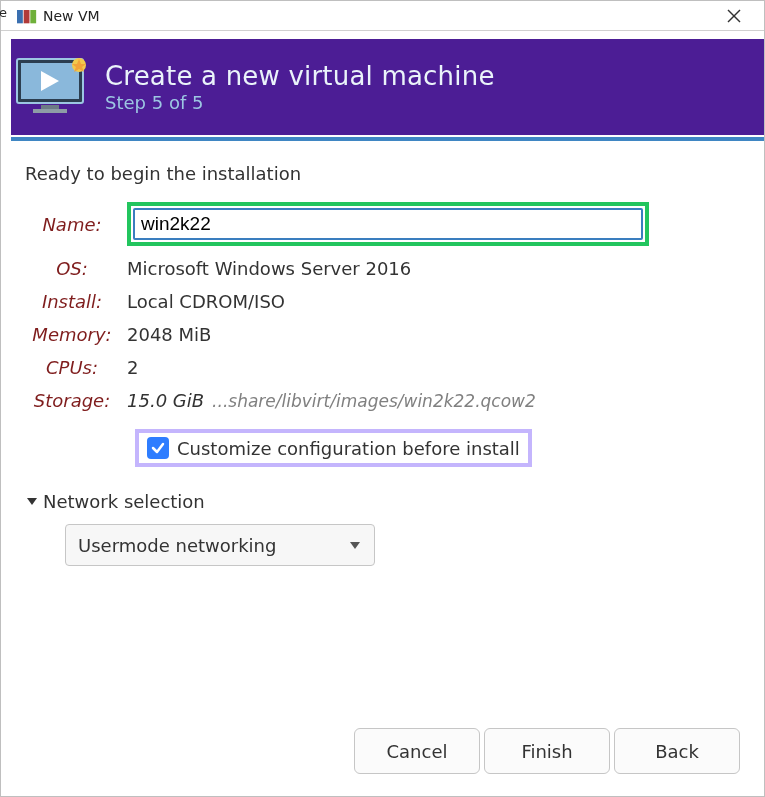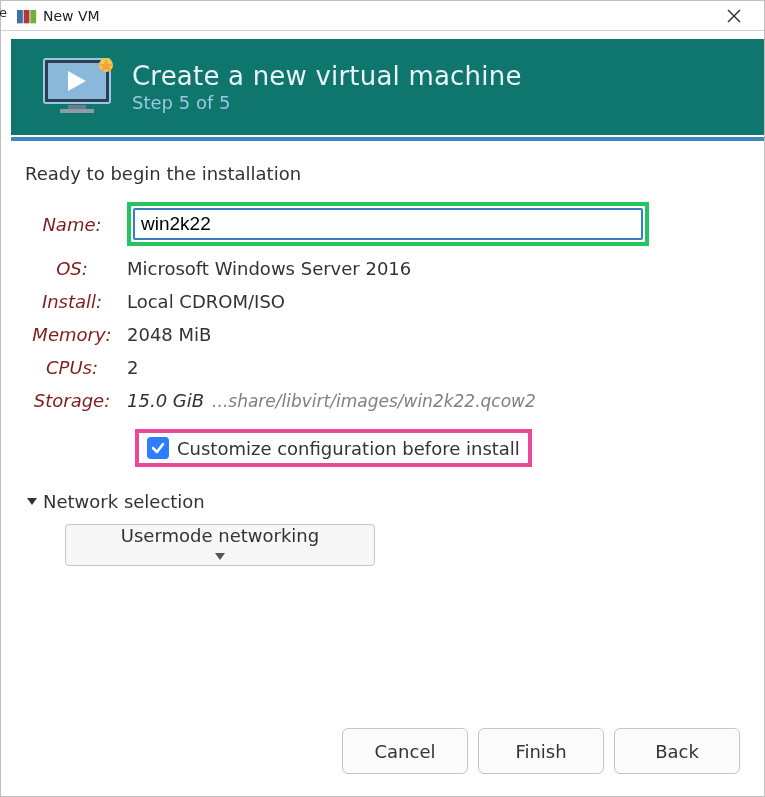--- a/index.html
+++ b/index.html
@@ -2,43 +2,43 @@
 <html><head>
 <meta charset="utf-8">
 <style>
   * { box-sizing: border-box; margin: 0; padding: 0; }
   html, body { width: 765px; height: 797px; font-family: "DejaVu Sans", "Segoe UI", sans-serif; background: #fff; color: #2e2e2e; }
   .window { width: 765px; height: 797px; border: 1px solid #bfbfbf; background: #fff; position: relative; }
   .titlebar { display: flex; align-items: center; height: 30px; padding: 0 16px; background: #fff; border-bottom: 1px solid #d0d0d0; }
   .titlebar .app-icon { width: 20px; height: 14px; margin-right: 6px; }
   .titlebar .title { font-size: 14px; color: #222; flex: 1; }
   .titlebar .close { width: 28px; height: 28px; display:flex; align-items:center; justify-content:center; cursor: default; }
-  .banner { display: flex; align-items: center; background: #0f766e; height: 96px; padding-left: 31px; margin-top: 8px; margin-left: 10px; margin-right: 0; }
+  .banner { display: flex; align-items: center; background: #4c1d95; height: 96px; padding-left: 4px; margin-top: 8px; margin-left: 10px; margin-right: 0; }
   .banner-inner { display:flex; align-items:center; }
   .banner-inner .vm-icon { width: 74px; height: 60px; margin-right: 16px; }
   .banner-text h1 { font-size: 26px; font-weight: 400; color: #eaf3fa; letter-spacing: .2px; }
   .banner-text .step { font-size: 18px; color: #9cc6e2; margin-top: 1px; }
   .blue-rule { height: 4px; background: #3f86c3; margin-left: 10px; margin-top: 2px;}
   .content { padding: 22px 40px 0 24px; font-size: 18px; color: #333; }
   .ready { font-size: 18px; margin-bottom: 18px; }
   .form-row { display:flex; align-items:center; margin-bottom: 12px; }
   .label { width: 102px; text-align: center; padding-right: 8px; color: #7f1d1d; font-size: 18px; font-style: italic; }
   .val { font-size: 18px; color: #333; }
   .name-input-wrap { border: 4px solid #22c55e; padding: 2px 2px; }
   .name-input { width: 510px; height: 32px; border: 2px solid #3a7ebf; border-radius: 2px; font-size: 19px; padding: 2px 6px; outline: none; }
   .storage-val { display:flex; align-items:baseline; gap: 8px; font-style: italic; }
   .storage-path { color: #808080; font-size: 17px; }
-  .customize-row { margin-left: 110px; margin-top: 6px; border: 4px solid #ec4899; padding: 4px 8px; display:inline-flex; align-items:center; gap: 8px; }
+  .customize-row { margin-left: 110px; margin-top: 6px; border: 4px solid #c4b5fd; padding: 4px 8px; display:inline-flex; align-items:center; gap: 8px; }
   .checkbox { width: 22px; height: 22px; border-radius: 4px; background: #2e7dff; display:flex; align-items:center; justify-content:center; }
   .checkbox svg { width: 16px; height: 16px; }
   .network-section { margin-top: 24px; }
   .network-header { display:flex; align-items:center; gap: 4px; font-size: 18px; cursor: default; margin-top: 16px; }
   .triangle { display:inline-block; }
-  .network-select { margin-top: 12px; margin-left: 40px; width: 310px; height: 42px; border: 1px solid #c6c6c6; border-radius: 4px; background: #f7f7f7; display:flex; align-items:center; justify-content:space-between; padding: 0 12px; font-size: 18px; color: #333; flex-direction: column; }
-  .buttons { position:absolute; bottom: 22px; right: 24px; display:flex; gap: 10px; }
+  .network-select { margin-top: 12px; margin-left: 40px; width: 310px; height: 42px; border: 1px solid #c6c6c6; border-radius: 4px; background: #f7f7f7; display:flex; align-items:center; justify-content:space-between; padding: 0 12px; font-size: 18px; color: #333; }
+  .buttons { position:absolute; bottom: 22px; right: 24px; display:flex; gap: 4px; }
   .btn { min-width: 126px; height: 46px; border: 1px solid #c6c6c6; border-radius: 6px; background: #fbfbfb; font-size: 18px; color: #333; display:flex; align-items:center; justify-content:center; cursor: default; }
   .pre-text { position:absolute; left:-2px; top:4px; font-size:13px; color:#2a2a2a; }
 </style>
 </head>
 <body>
 
 <div class="window">
   <span class="pre-text">e</span>
 
   <div class="titlebar">

